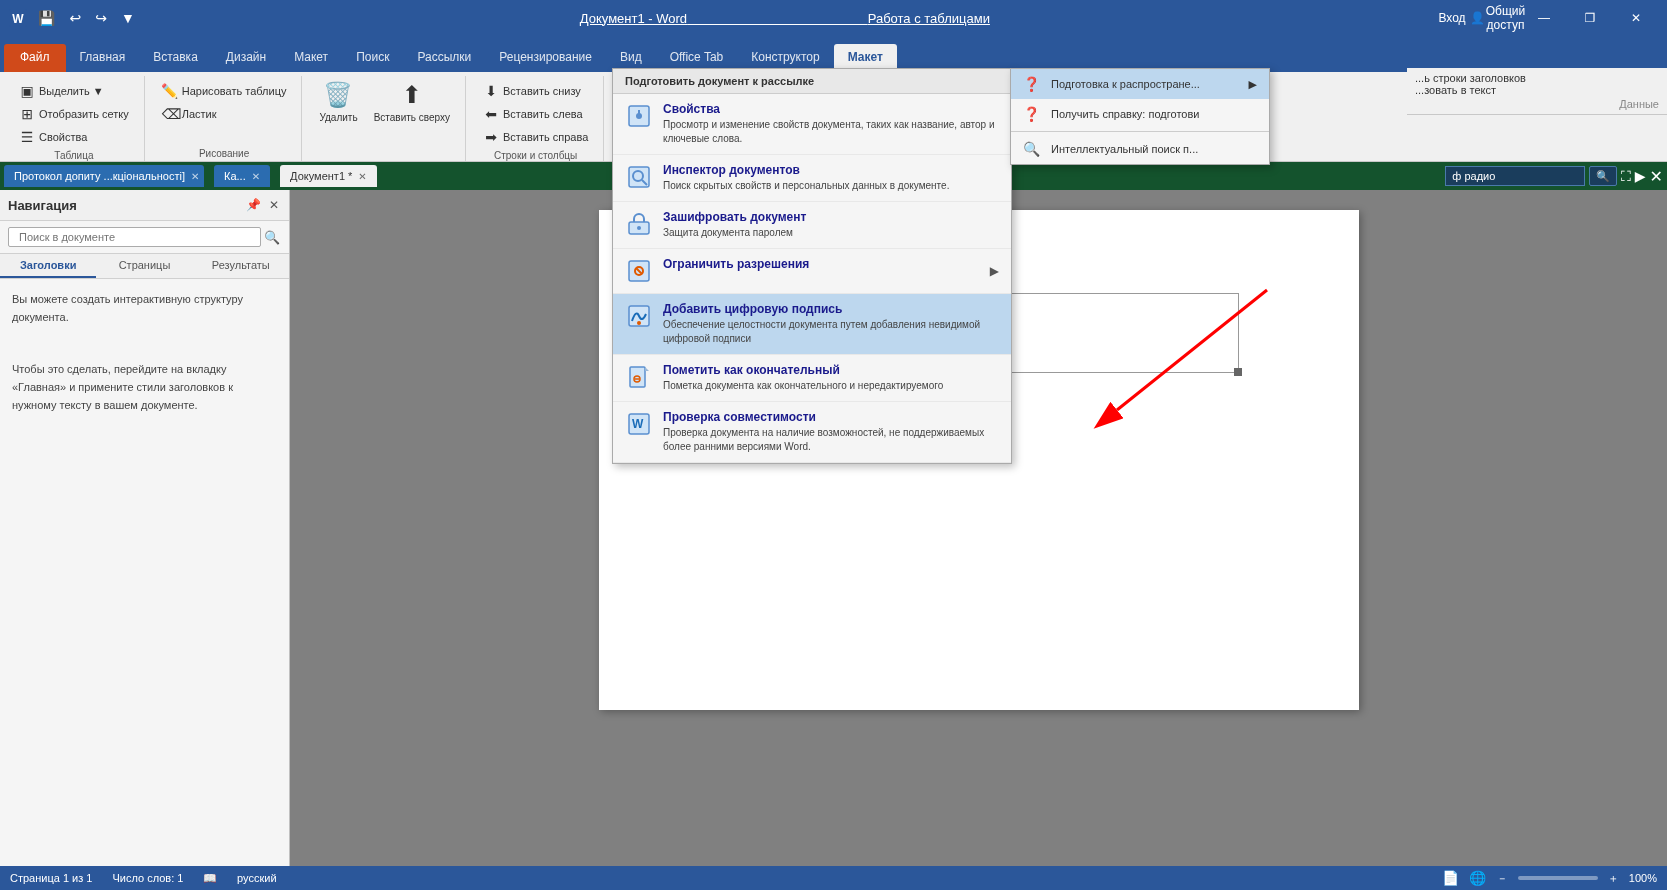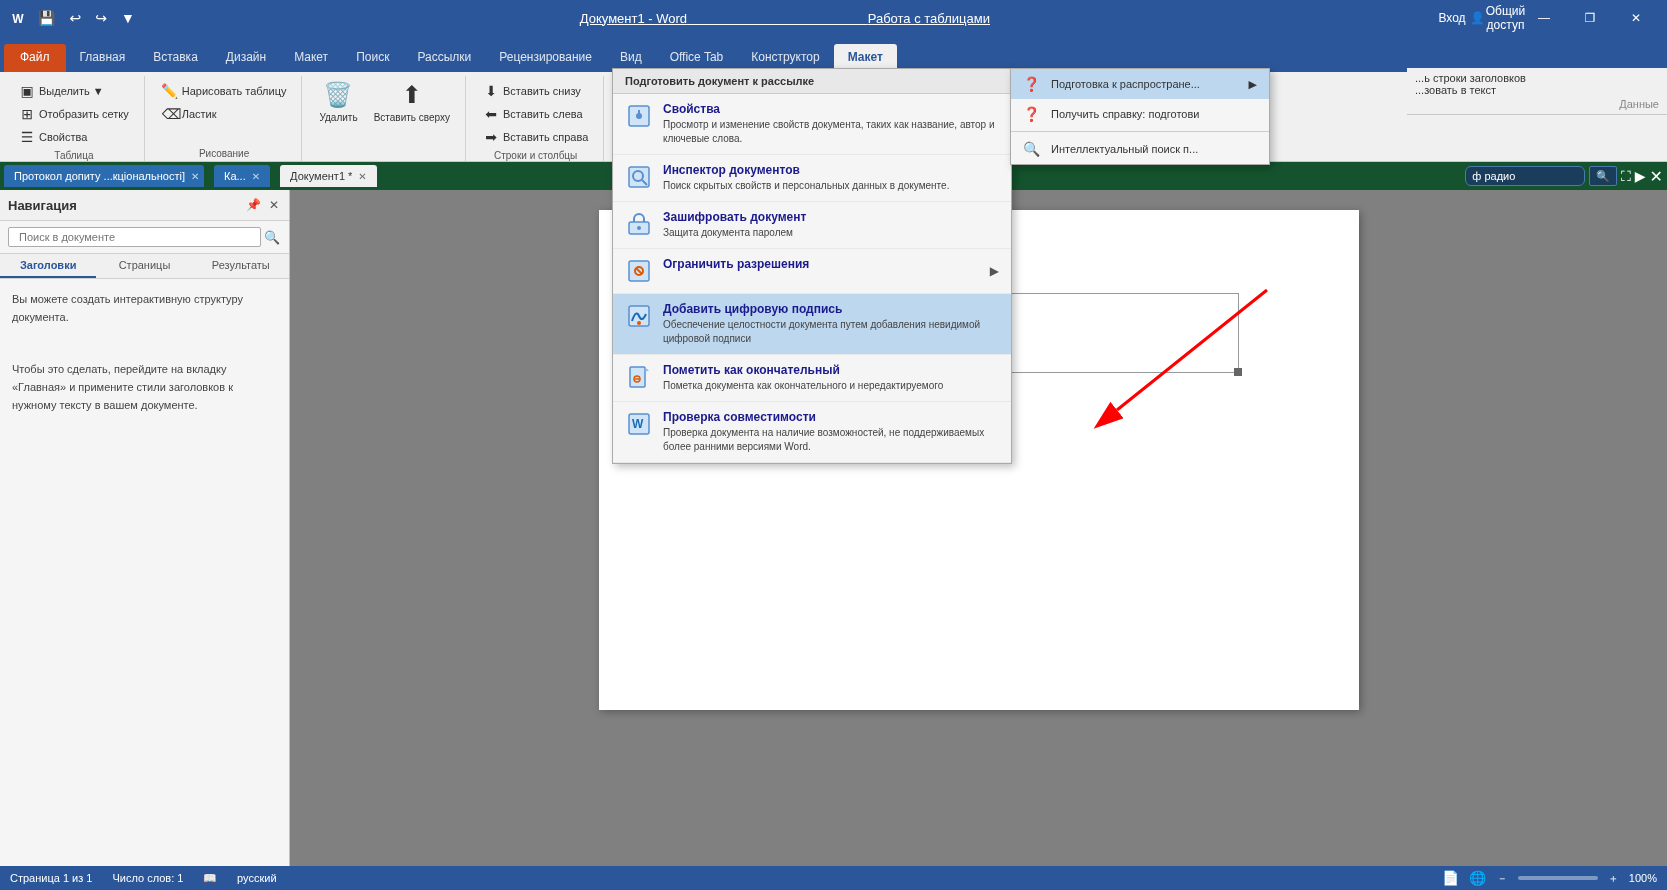--- a/index.html
+++ b/index.html
@@ -135,22 +135,22 @@
       align-items: center;
       gap: 4px;
     }
     .tab-search-box {
       background: #1a3d5c;
       border: 1px solid #4a7aab;
       color: white;
       padding: 2px 6px;
       font-size: 11px;
       height: 20px;
-      border-radius: 6px;
-      width: 120px;
+      border-radius: 0;
+      width: 140px;
     }
     .active-doc-tab {
       background: #f0f0f0;
       color: #333;
       display: flex;
       align-items: center;
       gap: 6px;
       padding: 0 10px;
       height: 22px;
       border-radius: 3px 3px 0 0;

